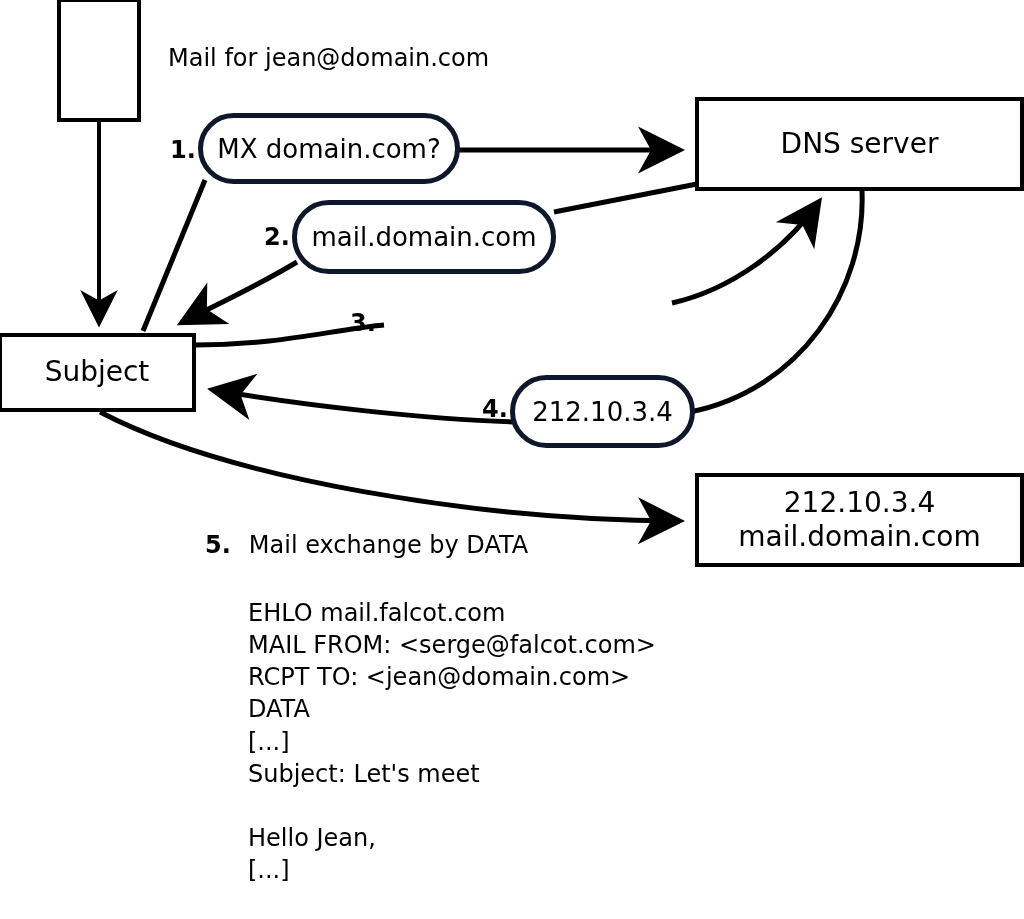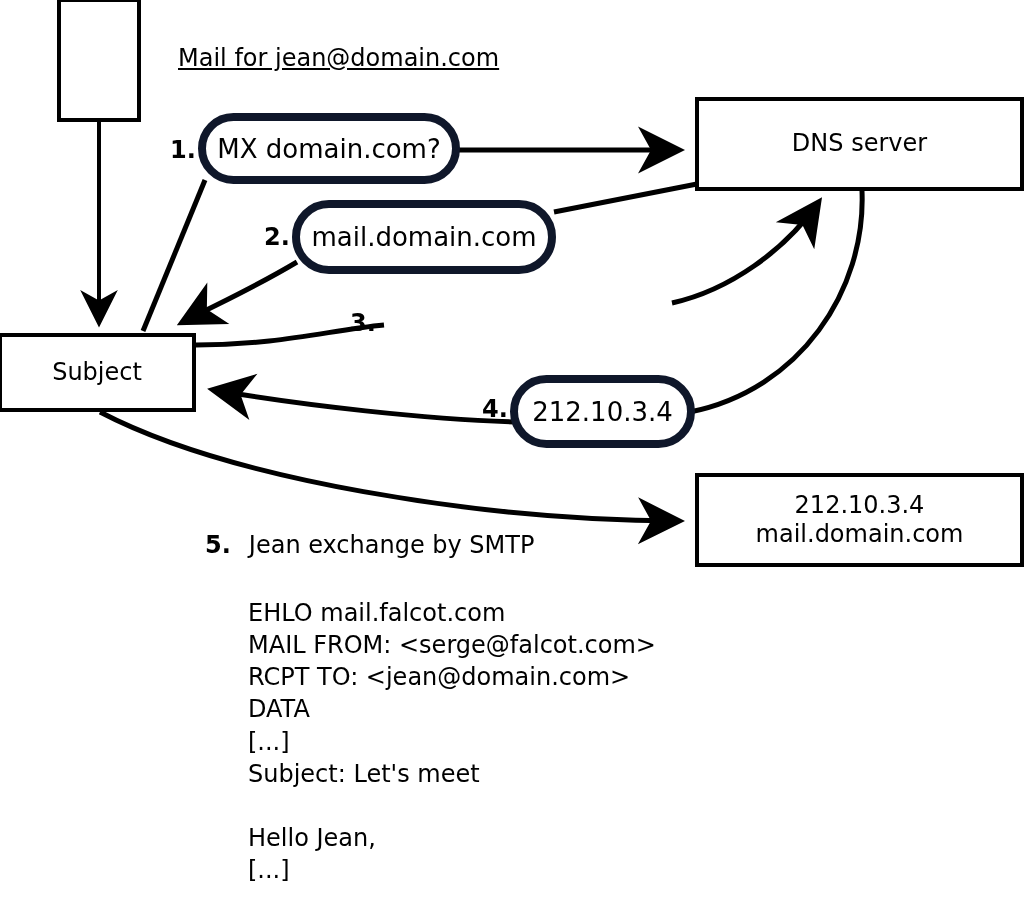--- a/index.html
+++ b/index.html
@@ -25,29 +25,29 @@
   }
   .node-box {
     position: absolute;
     box-sizing: border-box;
     border: 4px solid #000;
     background: #fff;
     display: flex;
     align-items: center;
     justify-content: center;
     text-align: center;
-    font-size: 24px;
+    font-size: 28px;
     color: #000;
     line-height: 1.22;
     white-space: pre-line;
   }
   .bubble {
     position: absolute;
     box-sizing: border-box;
-    border: 8px solid #0f172a;
+    border: 5px solid #0f172a;
     background: #fff;
     border-radius: 999px;
     display: flex;
     align-items: center;
     justify-content: center;
     font-size: 26px;
     color: #000;
     z-index: 5;
   }
   .step-num {
@@ -144,42 +144,42 @@
 
   <div class="node-box" style="left:695px; top:97px; width:329px; height:94px;">
     <span>DNS server</span>
   </div>
 
   <div class="node-box" style="left:695px; top:473px; width:329px; height:94px;">
     <span>212.10.3.4
 mail.domain.com</span>
   </div>
 
-  <div class="plain-label" style="left:178px; top:44px;text-decoration:underline;">Mail for jean@domain.com</div>
+  <div class="plain-label" style="left:168px; top:44px;">Mail for jean@domain.com</div>
 
   <div class="step-num" style="left:170px; top:136px;">1.</div>
   <div class="bubble" style="left:198px; top:113px; width:262px; height:71px;">
     <span>MX domain.com?</span>
   </div>
 
   <div class="step-num" style="left:264px; top:223px;">2.</div>
   <div class="bubble" style="left:292px; top:200px; width:264px; height:74px;">
     <span>mail.domain.com</span>
   </div>
 
   <div class="step-num" style="left:350px; top:309px;">3.</div>
 
   <div class="step-num" style="left:482px; top:395px;">4.</div>
   <div class="bubble" style="left:510px; top:375px; width:185px; height:73px;">
     <span>212.10.3.4</span>
   </div>
 
   <div class="step5-row" style="left:205px; top:531px;">
     <span class="step5-num">5.</span>
-    <span>Jean exchange by SMTP</span>
+    <span>Mail exchange by DATA</span>
   </div>
 
   <div class="smtp-block" style="left:248px; top:597px;">EHLO mail.falcot.com
 MAIL FROM: &lt;serge@falcot.com&gt;
 RCPT TO: &lt;jean@domain.com&gt;
 DATA
 [...]
 Subject: Let's meet
 
 Hello Jean,

